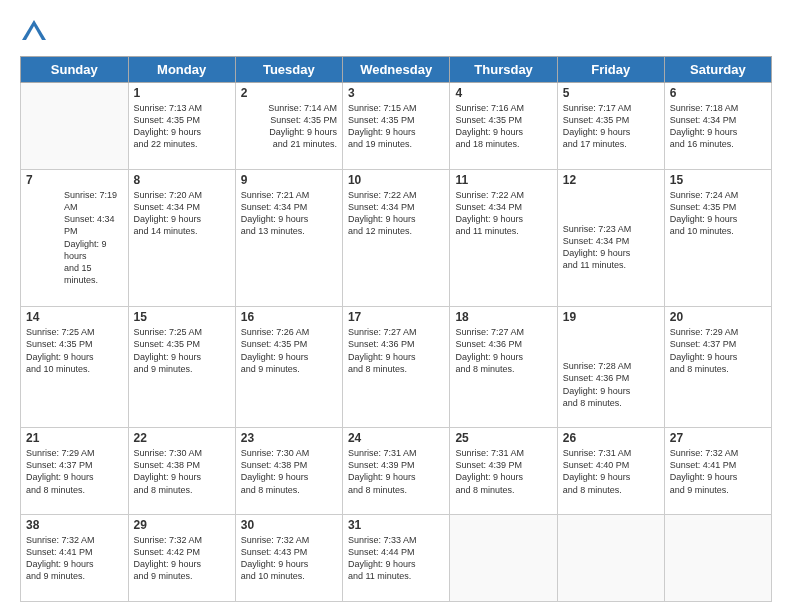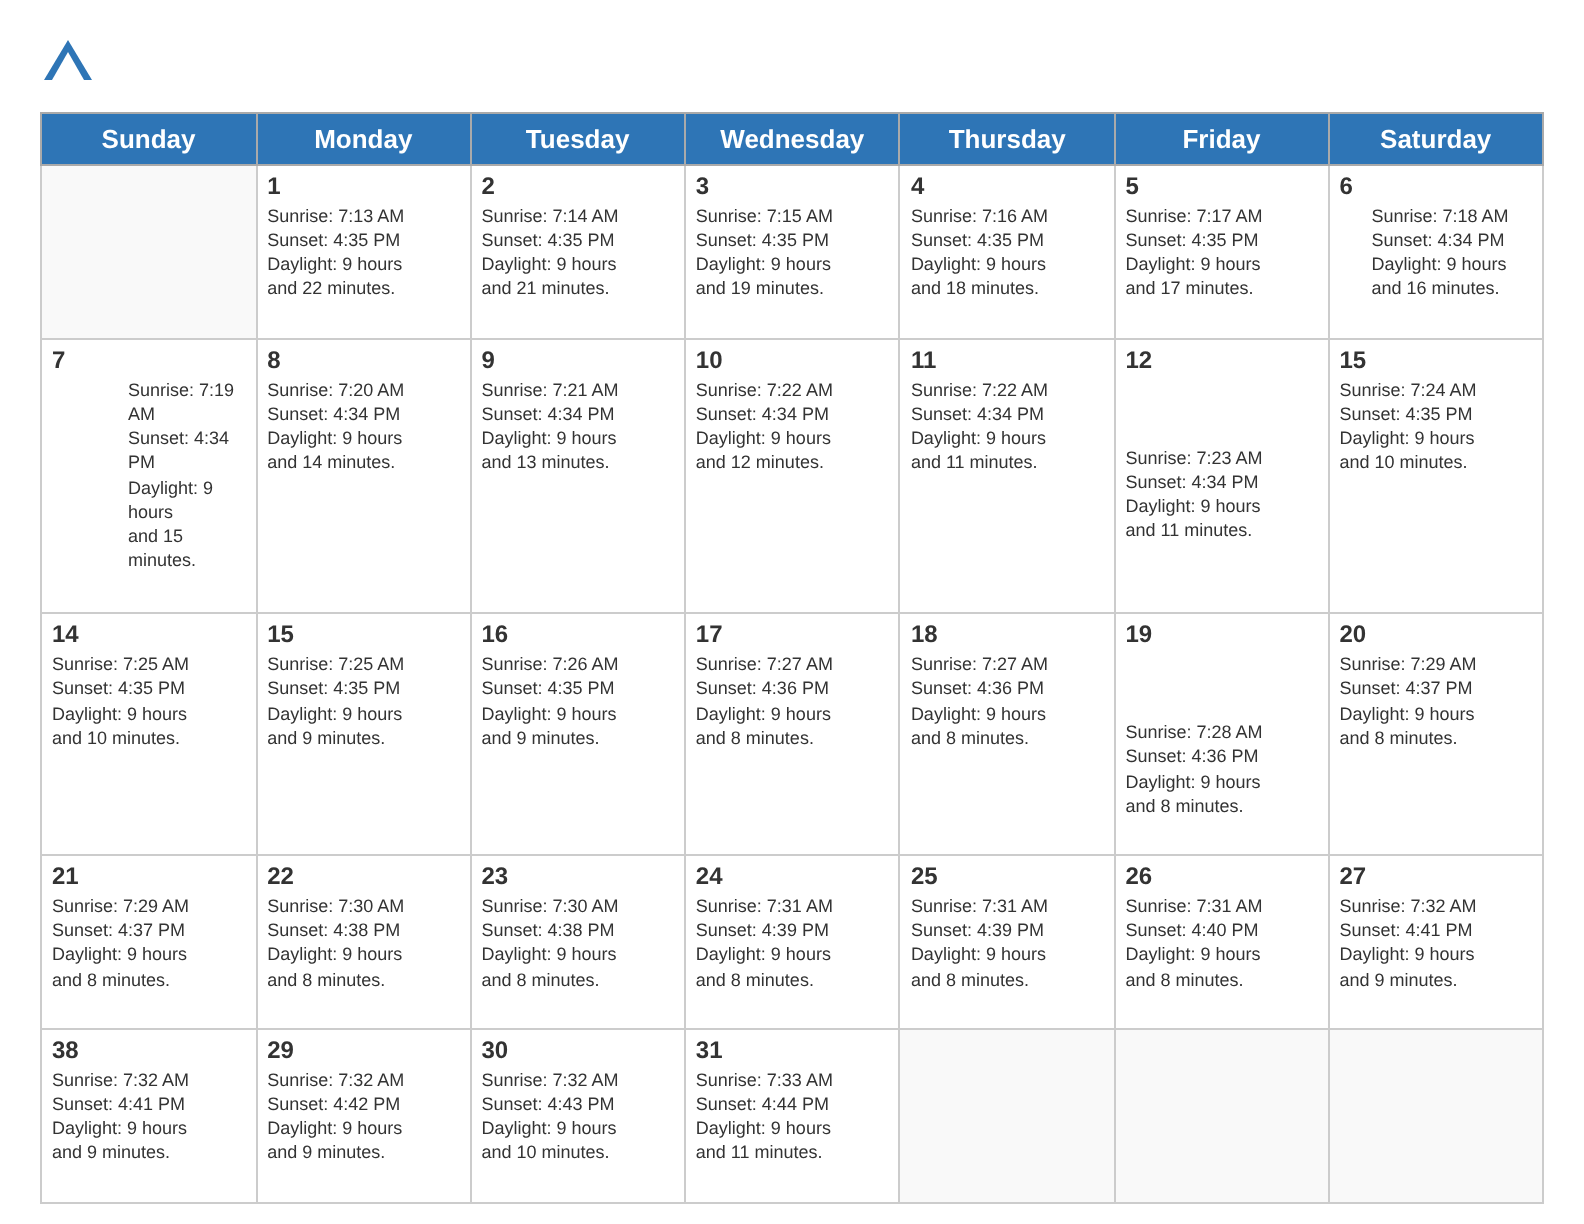--- a/index.html
+++ b/index.html
@@ -136,21 +136,21 @@
           <td class="empty-cell"></td>
           <td>
             <div class="day-num">1</div>
             <div class="day-info" style="white-space: pre-line;">Sunrise: 7:13 AM
 Sunset: 4:35 PM
 Daylight: 9 hours
 and 22 minutes.</div>
           </td>
           <td>
             <div class="day-num">2</div>
-            <div class="day-info" style="white-space: pre-line;">Sunrise: 7:14 AM
+            <div class="day-info" style="white-space: pre-line; text-align: right;">Sunrise: 7:14 AM
 Sunset: 4:35 PM
 Daylight: 9 hours
 and 21 minutes.</div>
           </td>
           <td>
             <div class="day-num">3</div>
             <div class="day-info" style="white-space: pre-line;">Sunrise: 7:15 AM
 Sunset: 4:35 PM
 Daylight: 9 hours
 and 19 minutes.</div>
@@ -164,21 +164,21 @@
           </td>
           <td>
             <div class="day-num">5</div>
             <div class="day-info" style="white-space: pre-line;">Sunrise: 7:17 AM
 Sunset: 4:35 PM
 Daylight: 9 hours
 and 17 minutes.</div>
           </td>
           <td>
             <div class="day-num">6</div>
-            <div class="day-info" style="white-space: pre-line; margin-left: 16px;">Sunrise: 7:18 AM
+            <div class="day-info" style="white-space: pre-line;">Sunrise: 7:18 AM
 Sunset: 4:34 PM
 Daylight: 9 hours
 and 16 minutes.</div>
           </td>
         </tr>
         <tr>
           <td>
             <div class="day-num">7</div>
             <div class="day-info" style="white-space: pre-line; margin-left: 38px;">Sunrise: 7:19 AM
 Sunset: 4:34 PM

